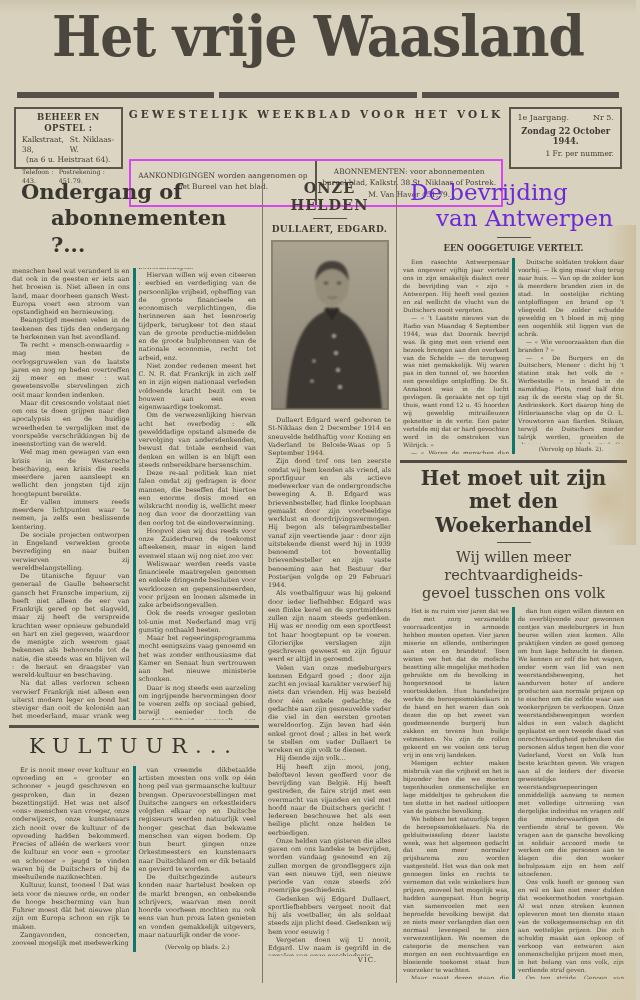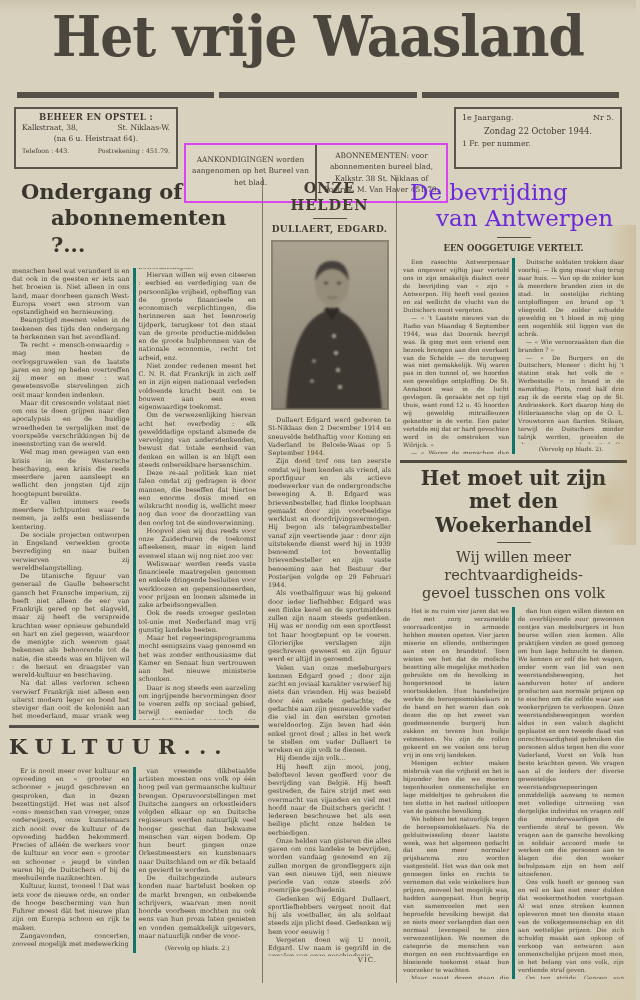--- a/index.html
+++ b/index.html
@@ -23,22 +23,22 @@
   .crow{text-align:center;}
   .hdr-left .tel{font-size:6.3px;margin-top:3px;}
   .hdr-mid{flex:1;display:flex;flex-direction:column;}
   .tagline{font-size:10.5px;font-weight:bold;letter-spacing:3.2px;text-align:center;
            padding:1px 0 3px;white-space:nowrap;}
   .mid-cells{flex:1;display:flex;border:2px solid #d946ef;background:rgba(228,222,205,.35);margin-top:36px;}
   .cell{flex:1;font-size:7.4px;line-height:1.55;text-align:center;padding:5px 5px;}
   .cell.first{border-right:2px solid #5b564b;padding-top:9px;}
   .hdr-right{width:152px;padding:4px 6px;font-size:8px;}
   .hdr-right .r1{display:flex;justify-content:space-between;}
-  .hdr-right .r2{text-align:center;font-weight:normal;margin-top:4px;font-size:8.3px;}
-  .hdr-right .r3{text-align:left;margin-top:3px;font-size:7.5px;}
+  .hdr-right .r2{text-align:center;font-weight:bold;margin-top:4px;font-size:8.3px;}
+  .hdr-right .r3{text-align:right;margin-top:3px;font-size:7.5px;}
 
   
   .main{display:flex;margin:8px 9px 0;height:806px;overflow:hidden;}
   .vrule{width:1px;background:#7d7565;margin:0 3px;}
   .sec-left{width:250px;}
   .sec-mid{width:127px;}
   .sec-right{flex:1;min-width:0;}
 
   
   .cols{display:flex;position:relative;overflow:hidden;}
@@ -50,21 +50,21 @@
   .bt-sm{font-size:6px;line-height:1.33;}
   .cont{position:absolute;bottom:0;left:0;right:0;text-align:center;
         font-size:6px;background:#d8d1bd;padding:1px 0;}
 
   
   .ond-title{font-size:21px;font-weight:bold;line-height:1.25;margin:2px 0 10px;color:#39362f;}
   .ond-title .l1{padding-left:12px;}
   .ond-title .l2{padding-left:42px;}
   .ond-cols{height:452px;align-items:center;}
   .sec-div{height:3px;background:#555148;margin:5px 0 4px;}
-  .kul-title{font-size:21px;font-weight:bold;letter-spacing:8px;
+  .kul-title{text-align:center;font-size:21px;font-weight:normal;letter-spacing:8px;
              margin:6px 0 8px;color:#39362f;}
   .kul-cols{height:186px;}
 
   
   .oh-title{text-align:center;font-size:14.5px;font-weight:bold;letter-spacing:1px;margin-top:2px;}
   .mini-rule{width:34px;height:1px;background:#555148;margin:5px auto;}
   .oh-sub{text-align:center;font-size:9px;font-weight:bold;letter-spacing:.4px;margin:4px 0 6px;}
   .photo{display:block;margin:2px auto 6px;border:1px solid #8b8371;}
   .helden-body{height:540px;overflow:hidden;text-align:justify;padding:0 2px;}
   .helden-body p{margin:0;text-indent:8px;}
@@ -114,20 +114,21 @@
         <span>Kalkstraat, 38,</span>
         <span>St. Niklaas-W.</span>
       </div>
       <div class="crow">(na 6 u. Heistraat 64).</div>
       <div class="jrow tel">
         <span>Telefoon : 443.</span>
         <span>Postrekening : 451.79.</span>
       </div>
     </div>
     <div class="hdr-mid">
+      <div class="tagline">GEWESTELIJK WEEKBLAD VOOR HET VOLK</div>
       <div class="mid-cells">
         <div class="cell first">AANKONDIGINGEN worden aangenomen op het Bureel van het blad.</div>
         <div class="cell">ABONNEMENTEN: voor abonnementen bureel blad, Kalkstr. 38 St. Niklaas of Postrek. M. Van Haver 451,79.</div>
       </div>
     </div>
     <div class="box hdr-right">
       <div class="r1">
         <span>1e Jaargang.</span>
         <span>Nr 5.</span>
       </div>
@@ -157,21 +158,21 @@
           </div>
         <div class="col">
           <div class="cont">(Vervolg blads. 2, 2 en 3 kol.)</div>
         <p>heele heropstanding van het land moeten voorbereiden en bewerkstelligen.</p>
             <p>Hiervan willen wij even citeeren : eerbied en verdediging van de persoonlijke vrijheid, opheffing van de groote financieele en economisch verplichtingen, die herinneren aan het leenroerig tijdperk, terugkeer tot den staat van de groote productie-middelen en de groote hulpbronnen van de nationale economie, recht tot arbeid, enz.</p>
             <p>Niet zonder redenen meent het C. N. R. dat Frankrijk in zich zelf en in zijn eigen nationaal verleden voldoende kracht bezit om te bouwen aan een even eigenwaardige toekomst.</p>
             <p>Om de verwezenlijking hiervan acht het overbodig : elk gewelddadige opstand alsmede de vervolging van andersdenkenden, bewust dat totale eenheid van denken en willen is en blijft een steeds onbereikbare hersenschim.</p>
             <p>Deze re-aal politiek kan niet falen omdat zij gedragen is door mannen, die beseffen dat hiertoe een enorme dosis moed en wilskracht noodig is, wellicht meer nog dan voor de doorzetting van den oorlog tot de eindoverwinning.</p>
             <p>Hoopvol zien wij dus reeds voor onze Zuiderburen de toekomst afteekenen, maar in eigen land evenwel staan wij nog niet zoo ver.</p>
             <p>Weliswaar werden reeds vaste financieele maatregelen genomen en enkele dringende besluiten voor werkloozen en gepensionneerden, voor prijzen en loonen alsmede in zake arbeidsongevallen.</p>
-            <p>Ook de reeds vroeger gesloten tol-unie met Nederland mag vrij gunstig landeke heeten.</p>
+            <p>Ook de reeds vroeger gesloten tol-unie met Nederland mag vrij gunstig onthaald heeten.</p>
             <p>Maar het regeeringsprogramma mocht eenigszins vaag genoemd en het was zonder enthousiasme dat Kamer en Senaat hun vertrouwen aan het nieuwe ministerie schonken.</p>
             <p>Daar is nog steeds een aarzeling om ingrijpende hervormingen door te voeren zelfs op sociaal gebied, terwijl eenieder toch de noodzakelijkheid aanvoelt een breedopgevatte sociale politiek te voeren. En nochtans de tijd dringt.</p>
           </div>
       </div>
       <div class="sec-div"></div>
       <div>
         <div class="kul-title">KULTUUR...</div>
         <div class="cols kul-cols bt">
           <div class="col">
               <p>Er is nooit meer over kultuur en opvoeding en « grooter en schooner » jeugd geschreven en gesproken, dan in dezen bezettingstijd. Het was net alsof «ons» menschen van vroeger, onze onderwijzers, onze kunstenaars zich nooit over de kultuur of de opvoeding hadden bekommerd. Precies of alléén de werkers voor de kultuur en voor een « grooter en schooner » jeugd te vinden waren bij de Duitschers of bij de meehuilende naziknechten.</p>

